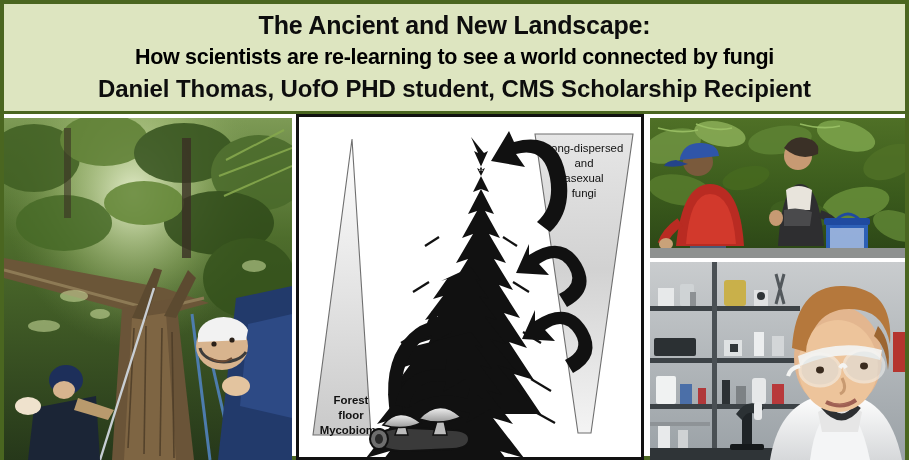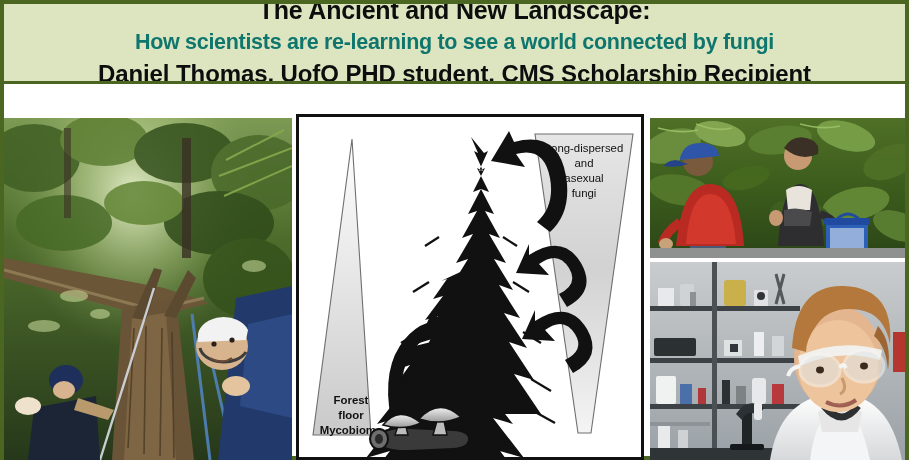--- a/index.html
+++ b/index.html
@@ -3,27 +3,27 @@
 <meta charset="utf-8">
 <style>
   html,body{margin:0;padding:0;background:#ffffff;}
   body{width:909px;height:460px;overflow:hidden;
        font-family:"Liberation Sans","DejaVu Sans",sans-serif;}
 
   #slide{position:relative;width:909px;height:460px;box-sizing:border-box;
          border:4px solid #4a6620;background:#ffffff;}
 
   
-  #header{position:absolute;left:0;top:0;width:901px;height:80px;
+  #header{position:absolute;left:0;top:0;width:901px;height:110px;
           background:#dde5c0;border-bottom:3px solid #4a6620;
           box-sizing:border-box;display:flex;flex-direction:column;
           align-items:center;justify-content:center;overflow:hidden;}
   .ttl1{font-size:25px;font-weight:bold;color:#0d0d0d;letter-spacing:-.2px;
         line-height:1.1;white-space:nowrap;}
-  .ttl2{font-size:21.5px;font-weight:bold;color:#0f766e;letter-spacing:-.3px;
+  .ttl2{font-size:21.5px;font-weight:bold;color:#000000;letter-spacing:-.3px;
         line-height:1.15;margin-top:5px;white-space:nowrap;}
   .ttl3{font-size:24px;font-weight:bold;color:#0d0d0d;letter-spacing:-.1px;
         line-height:1.15;margin-top:6px;white-space:nowrap;}
 
   
   #body{position:absolute;left:0;top:110px;width:901px;height:346px;}
 
   
   #photo-forest{position:absolute;left:0;top:4px;width:288px;height:342px;
        overflow:hidden;background:#2e4414;}

